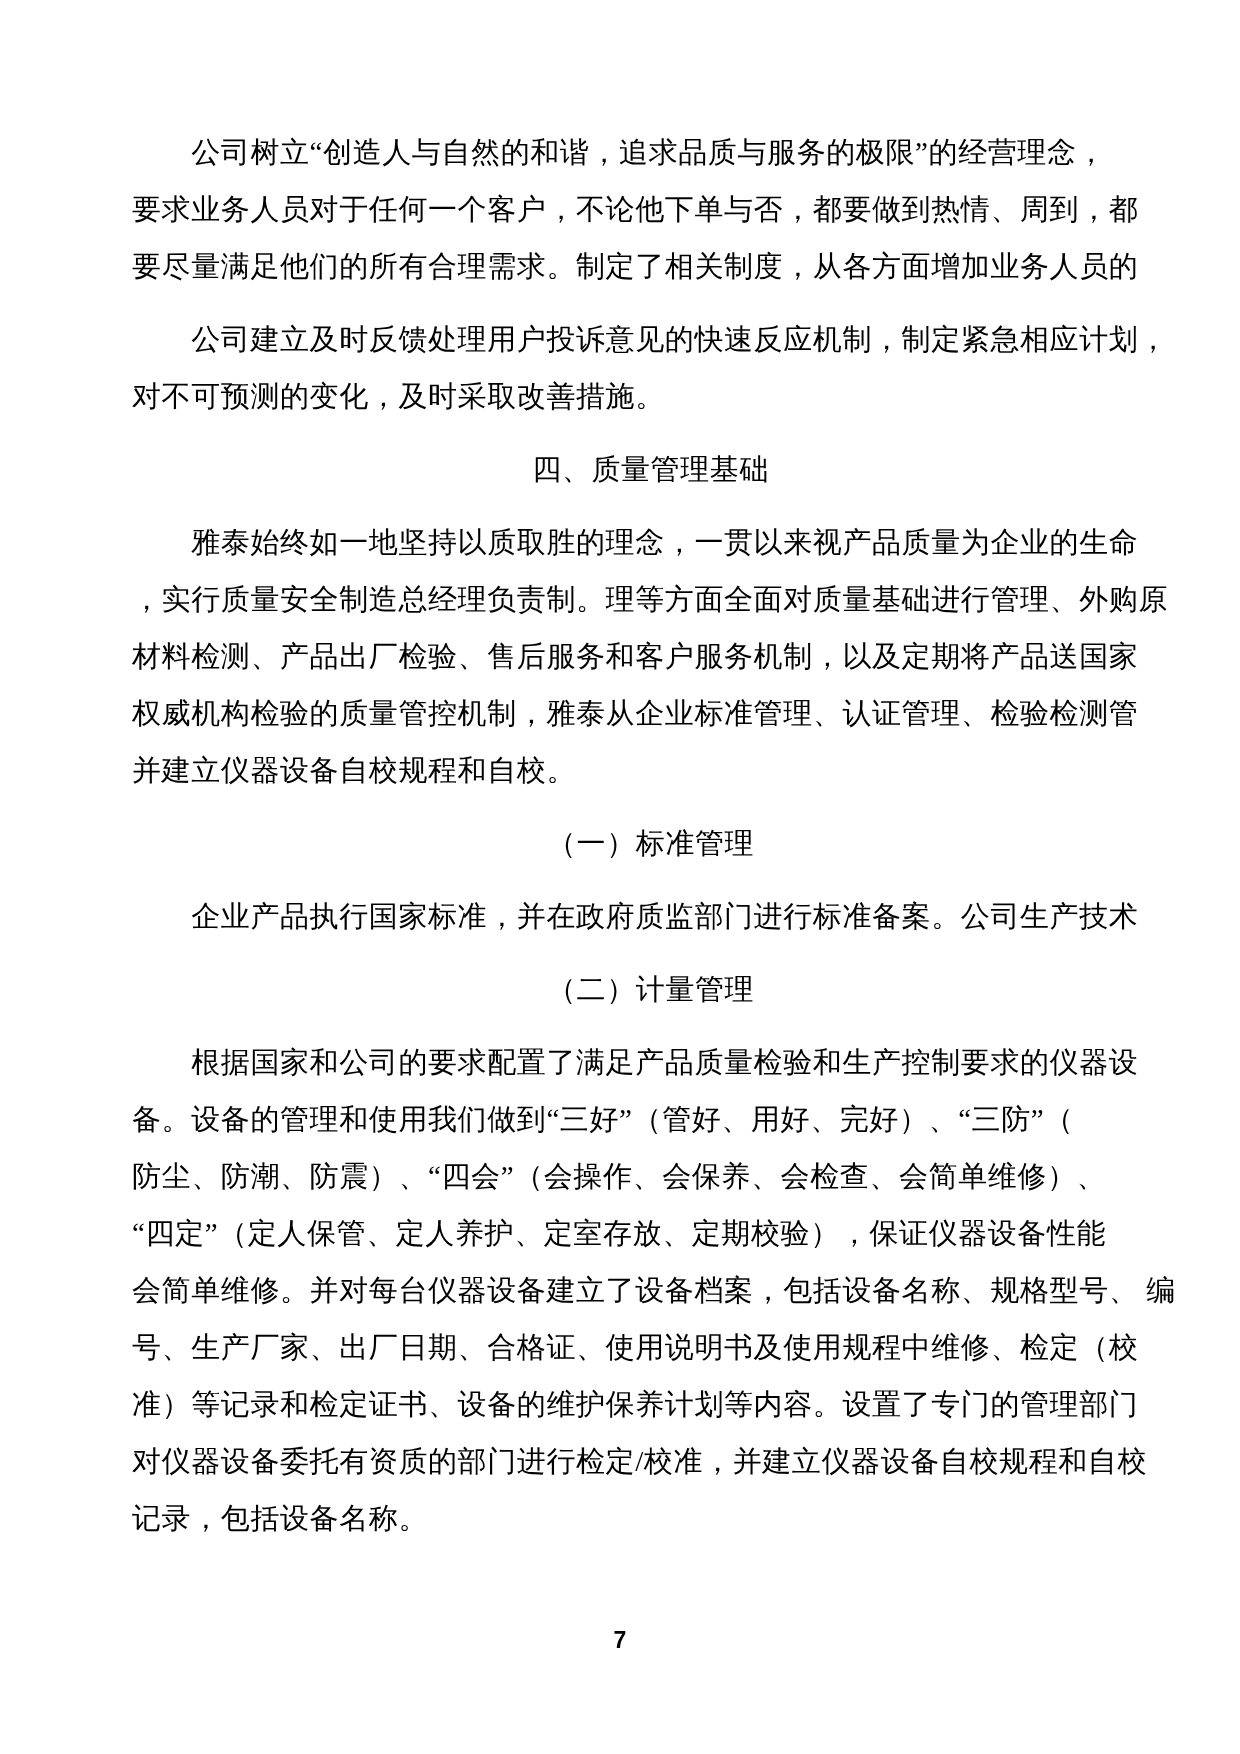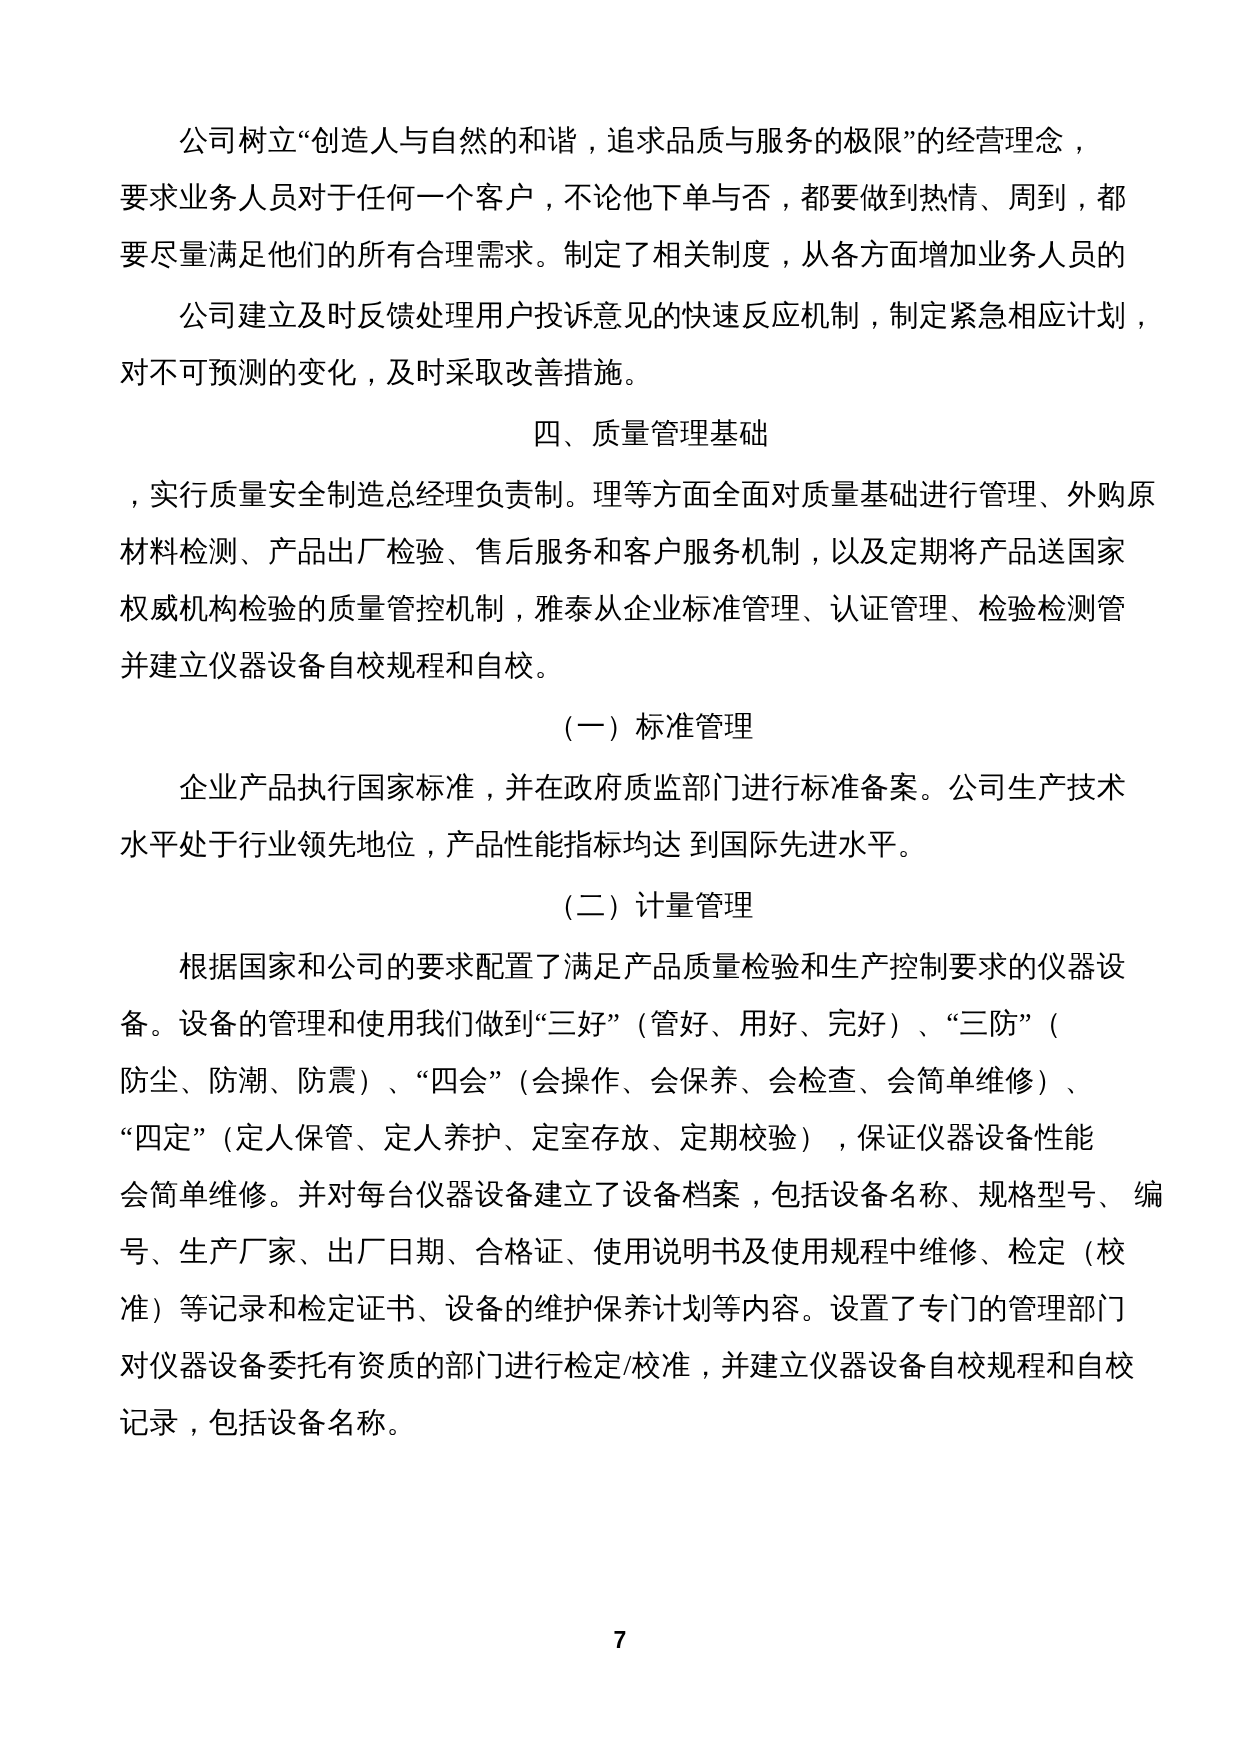--- a/index.html
+++ b/index.html
@@ -23,21 +23,21 @@
     height: 1754px;
     background: #ffffff;
   }
   .doc-body {
     position: absolute;
     left: 116px;
     top: 108px;
     width: 1010px;
   }
   .paragraph {
-    margin: 4px;
+    margin: 16px;
     padding: 0;
   }
   .line {
     height: 57px;
     line-height: 57px;
     font-size: 29px;
     letter-spacing: 0.6px;
     white-space: pre;
     font-kerning: none;
   }
@@ -68,31 +68,31 @@
         <div class="line">要尽量满足他们的所有合理需求。制定了相关制度，从各方面增加业务人员的</div>
       </div>
       <div class="paragraph body">
         <div class="line">　　公司建立及时反馈处理用户投诉意见的快速反应机制，制定紧急相应计划，</div>
         <div class="line">对不可预测的变化，及时采取改善措施。</div>
       </div>
       <div class="paragraph heading">
         <div class="line">　　四、质量管理基础</div>
       </div>
       <div class="paragraph body">
+        <div class="line">　　雅泰始终如一地坚持以质取胜的理念，一贯以来视产品质量为企业的生命</div>
         <div class="line">，实行质量安全制造总经理负责制。理等方面全面对质量基础进行管理、外购原</div>
         <div class="line">材料检测、产品出厂检验、售后服务和客户服务机制，以及定期将产品送国家</div>
         <div class="line">权威机构检验的质量管控机制，雅泰从企业标准管理、认证管理、检验检测管</div>
         <div class="line">并建立仪器设备自校规程和自校。</div>
       </div>
       <div class="paragraph heading">
         <div class="line">　　（一）标准管理</div>
       </div>
       <div class="paragraph body">
         <div class="line">　　企业产品执行国家标准，并在政府质监部门进行标准备案。公司生产技术</div>
-        <div class="line">水平处于行业领先地位，产品性能指标均达 到国际先进水平。</div>
       </div>
       <div class="paragraph heading">
         <div class="line">　　（二）计量管理</div>
       </div>
       <div class="paragraph body">
         <div class="line">　　根据国家和公司的要求配置了满足产品质量检验和生产控制要求的仪器设</div>
         <div class="line">备。设备的管理和使用我们做到“三好”（管好、用好、完好）、“三防”（</div>
         <div class="line">防尘、防潮、防震）、“四会”（会操作、会保养、会检查、会简单维修）、</div>
         <div class="line">“四定”（定人保管、定人养护、定室存放、定期校验），保证仪器设备性能</div>
         <div class="line">会简单维修。并对每台仪器设备建立了设备档案，包括设备名称、规格型号、 编</div>

